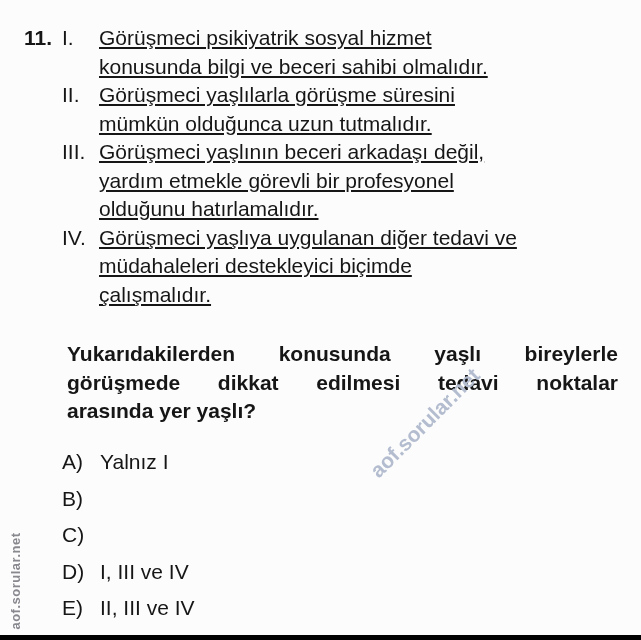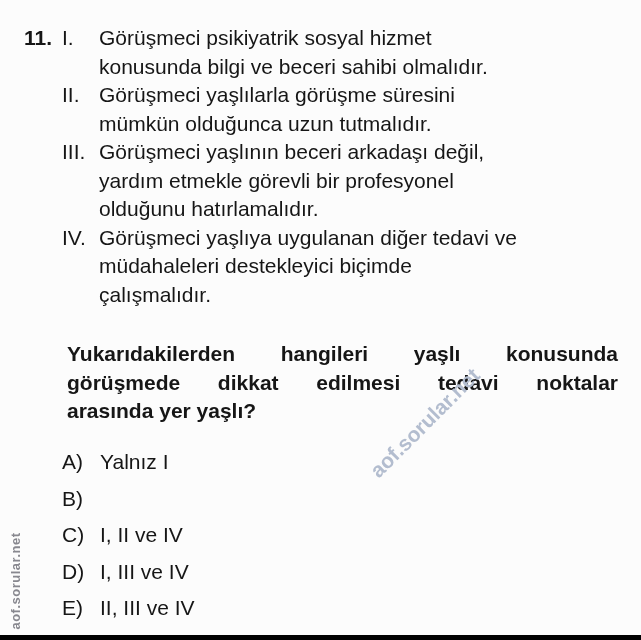--- a/index.html
+++ b/index.html
@@ -35,20 +35,21 @@
     display: flex;
     align-items: flex-start;
   }
   .item .numeral {
     flex: 0 0 37px;
     width: 37px;
   }
   .item .itext {
     flex: 1 1 auto;
     white-space: pre-line;
+    text-decoration: underline;
   }
   .qblock {
     position: absolute;
     left: 67px;
     top: 340px;
     width: 551px;
     font-weight: bold;
   }
   .qline-justify {
     text-align: justify;
@@ -136,36 +137,35 @@
     </div>
     <div class="item">
       <span class="numeral">IV.</span>
       <span class="itext">Görüşmeci yaşlıya uygulanan diğer tedavi ve
 müdahaleleri destekleyici biçimde
 çalışmalıdır.</span>
     </div>
   </div>
 
   <div class="qblock">
-    <div class="qline-justify">Yukarıdakilerden hangileri yaşlı konusunda</div>
+    <div class="qline-justify">Yukarıdakilerden konusunda yaşlı bireylerle</div>
     <div class="qline-justify">görüşmede dikkat edilmesi tedavi noktalar</div>
     <div>arasında yer yaşlı?</div>
   </div>
 
   <div class="options">
     <div class="option">
       <span class="letter">A)</span>
       <span class="otext">Yalnız I</span>
     </div>
     <div class="option">
       <span class="letter">B)</span>
     </div>
     <div class="option">
       <span class="letter">C)</span>
-      <span class="otext">I, II ve IV</span>
     </div>
     <div class="option">
       <span class="letter">D)</span>
       <span class="otext">I, III ve IV</span>
     </div>
     <div class="option">
       <span class="letter">E)</span>
       <span class="otext">II, III ve IV</span>
     </div>
   </div>

